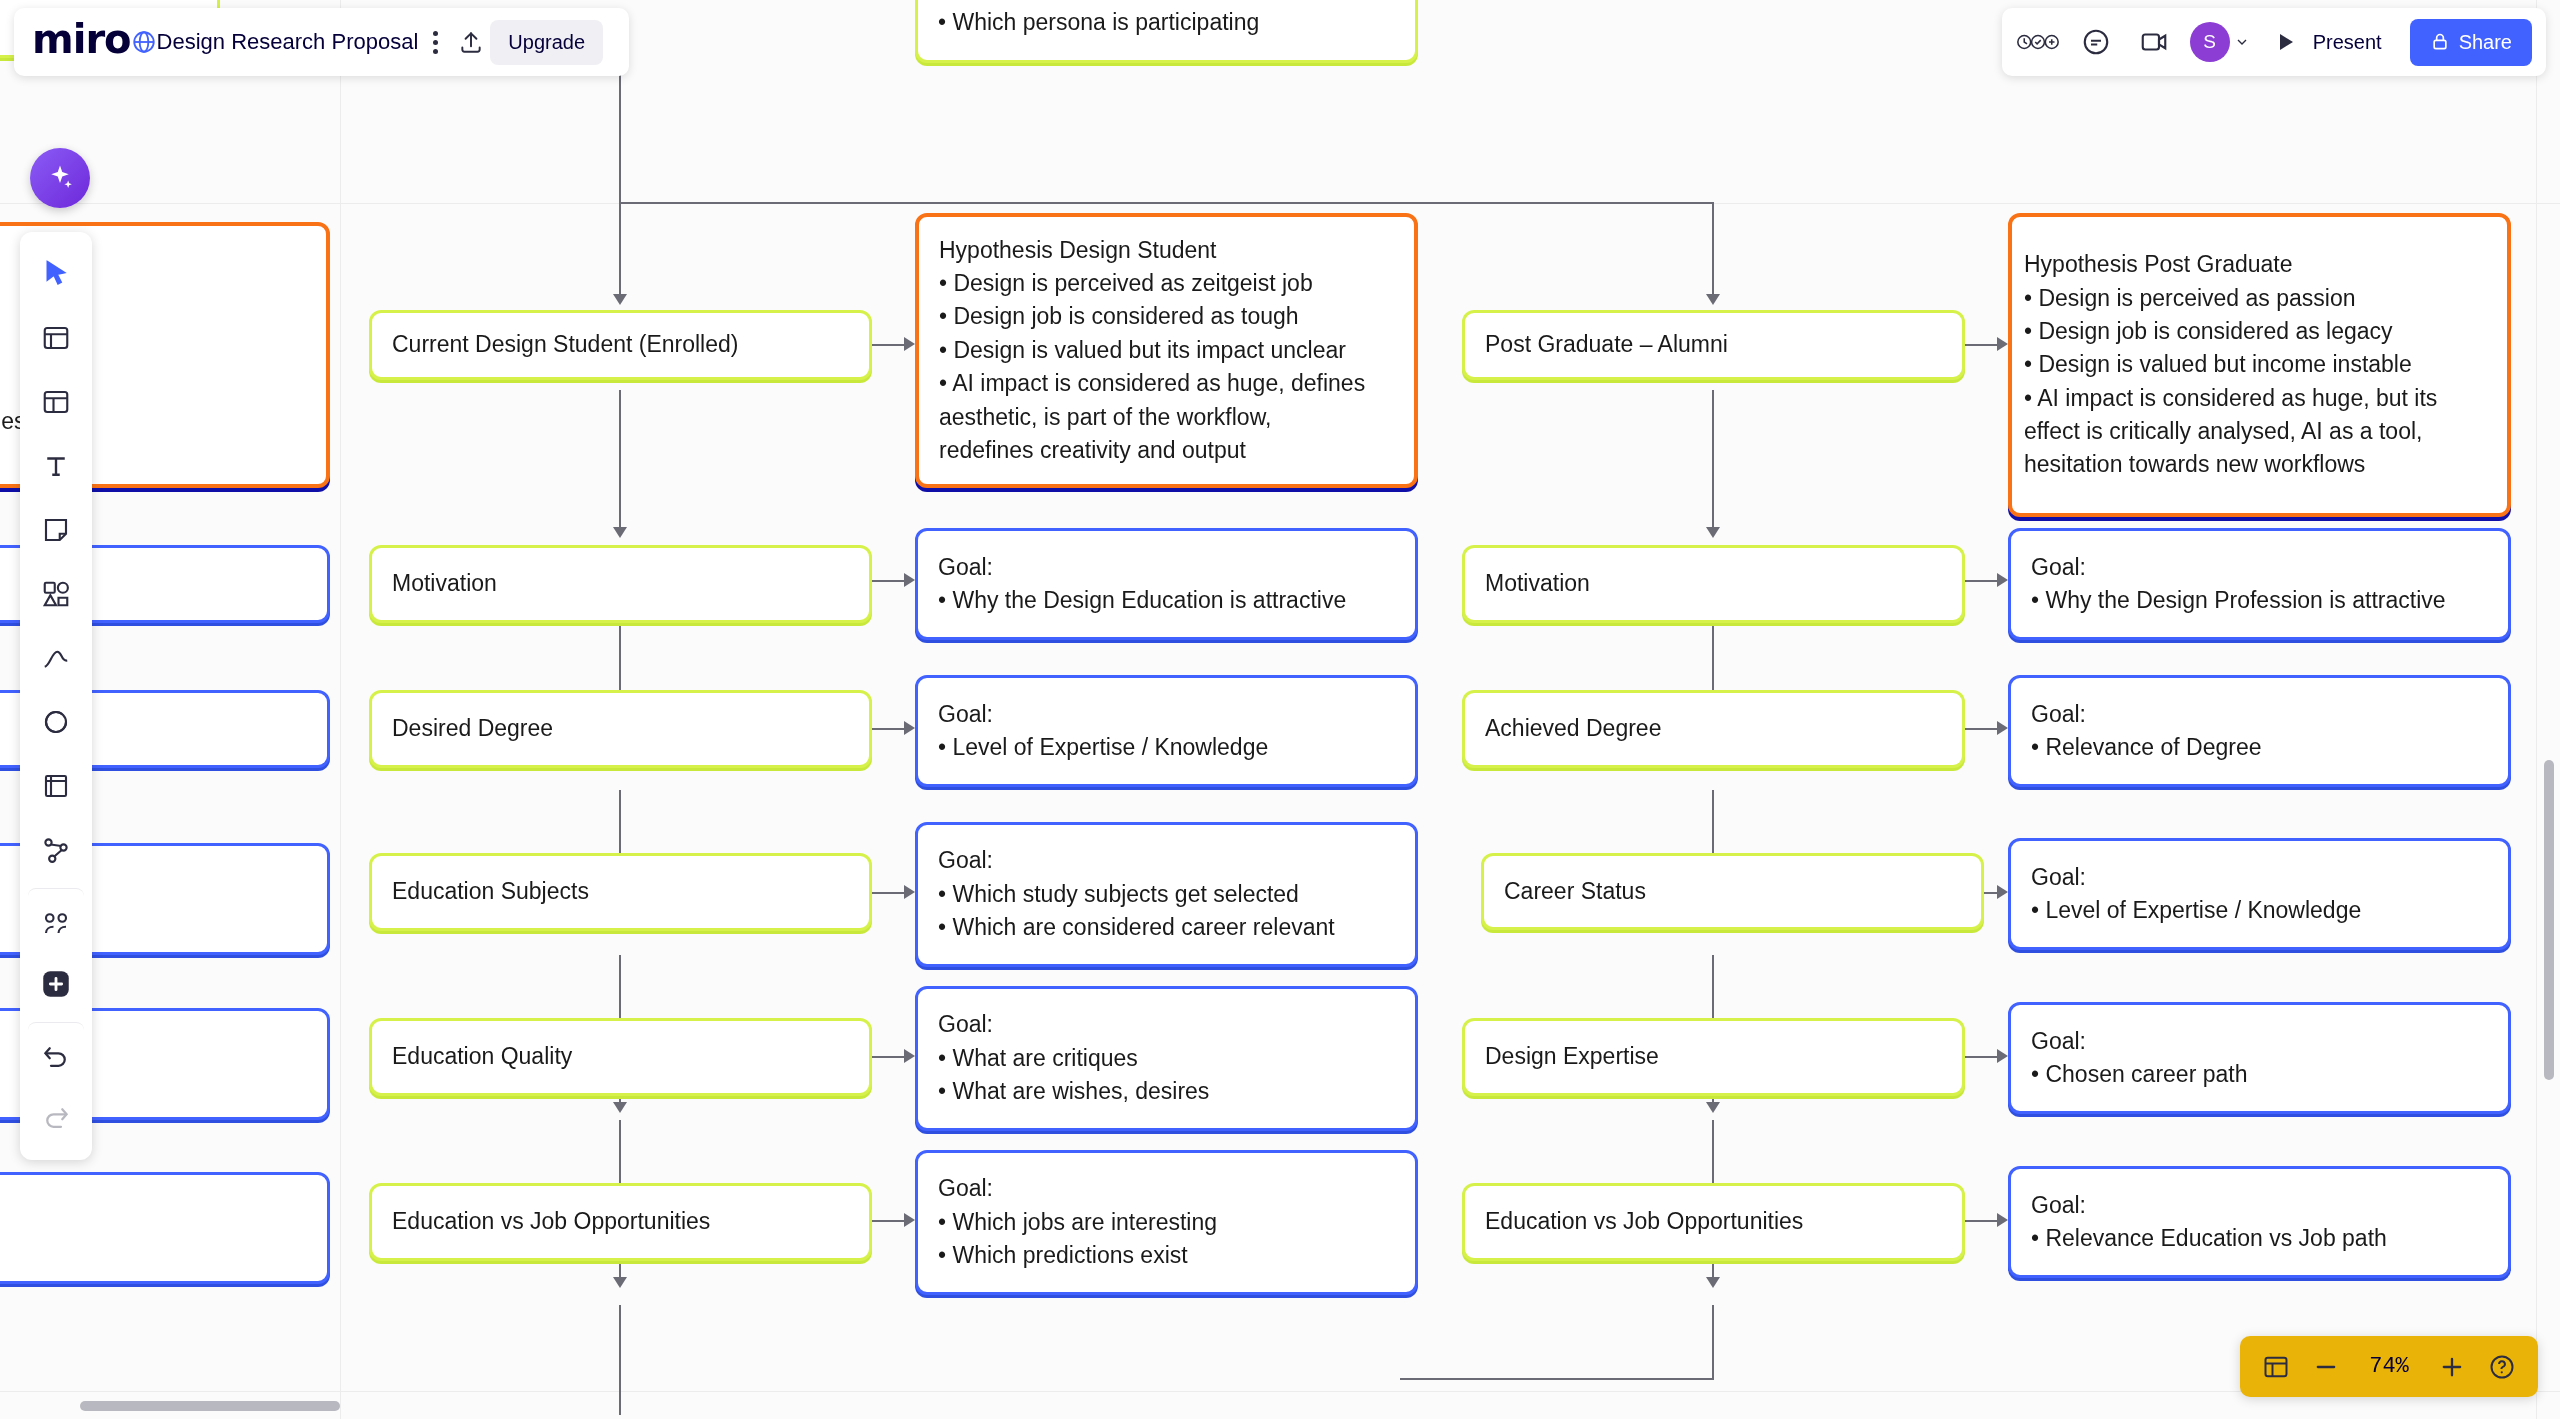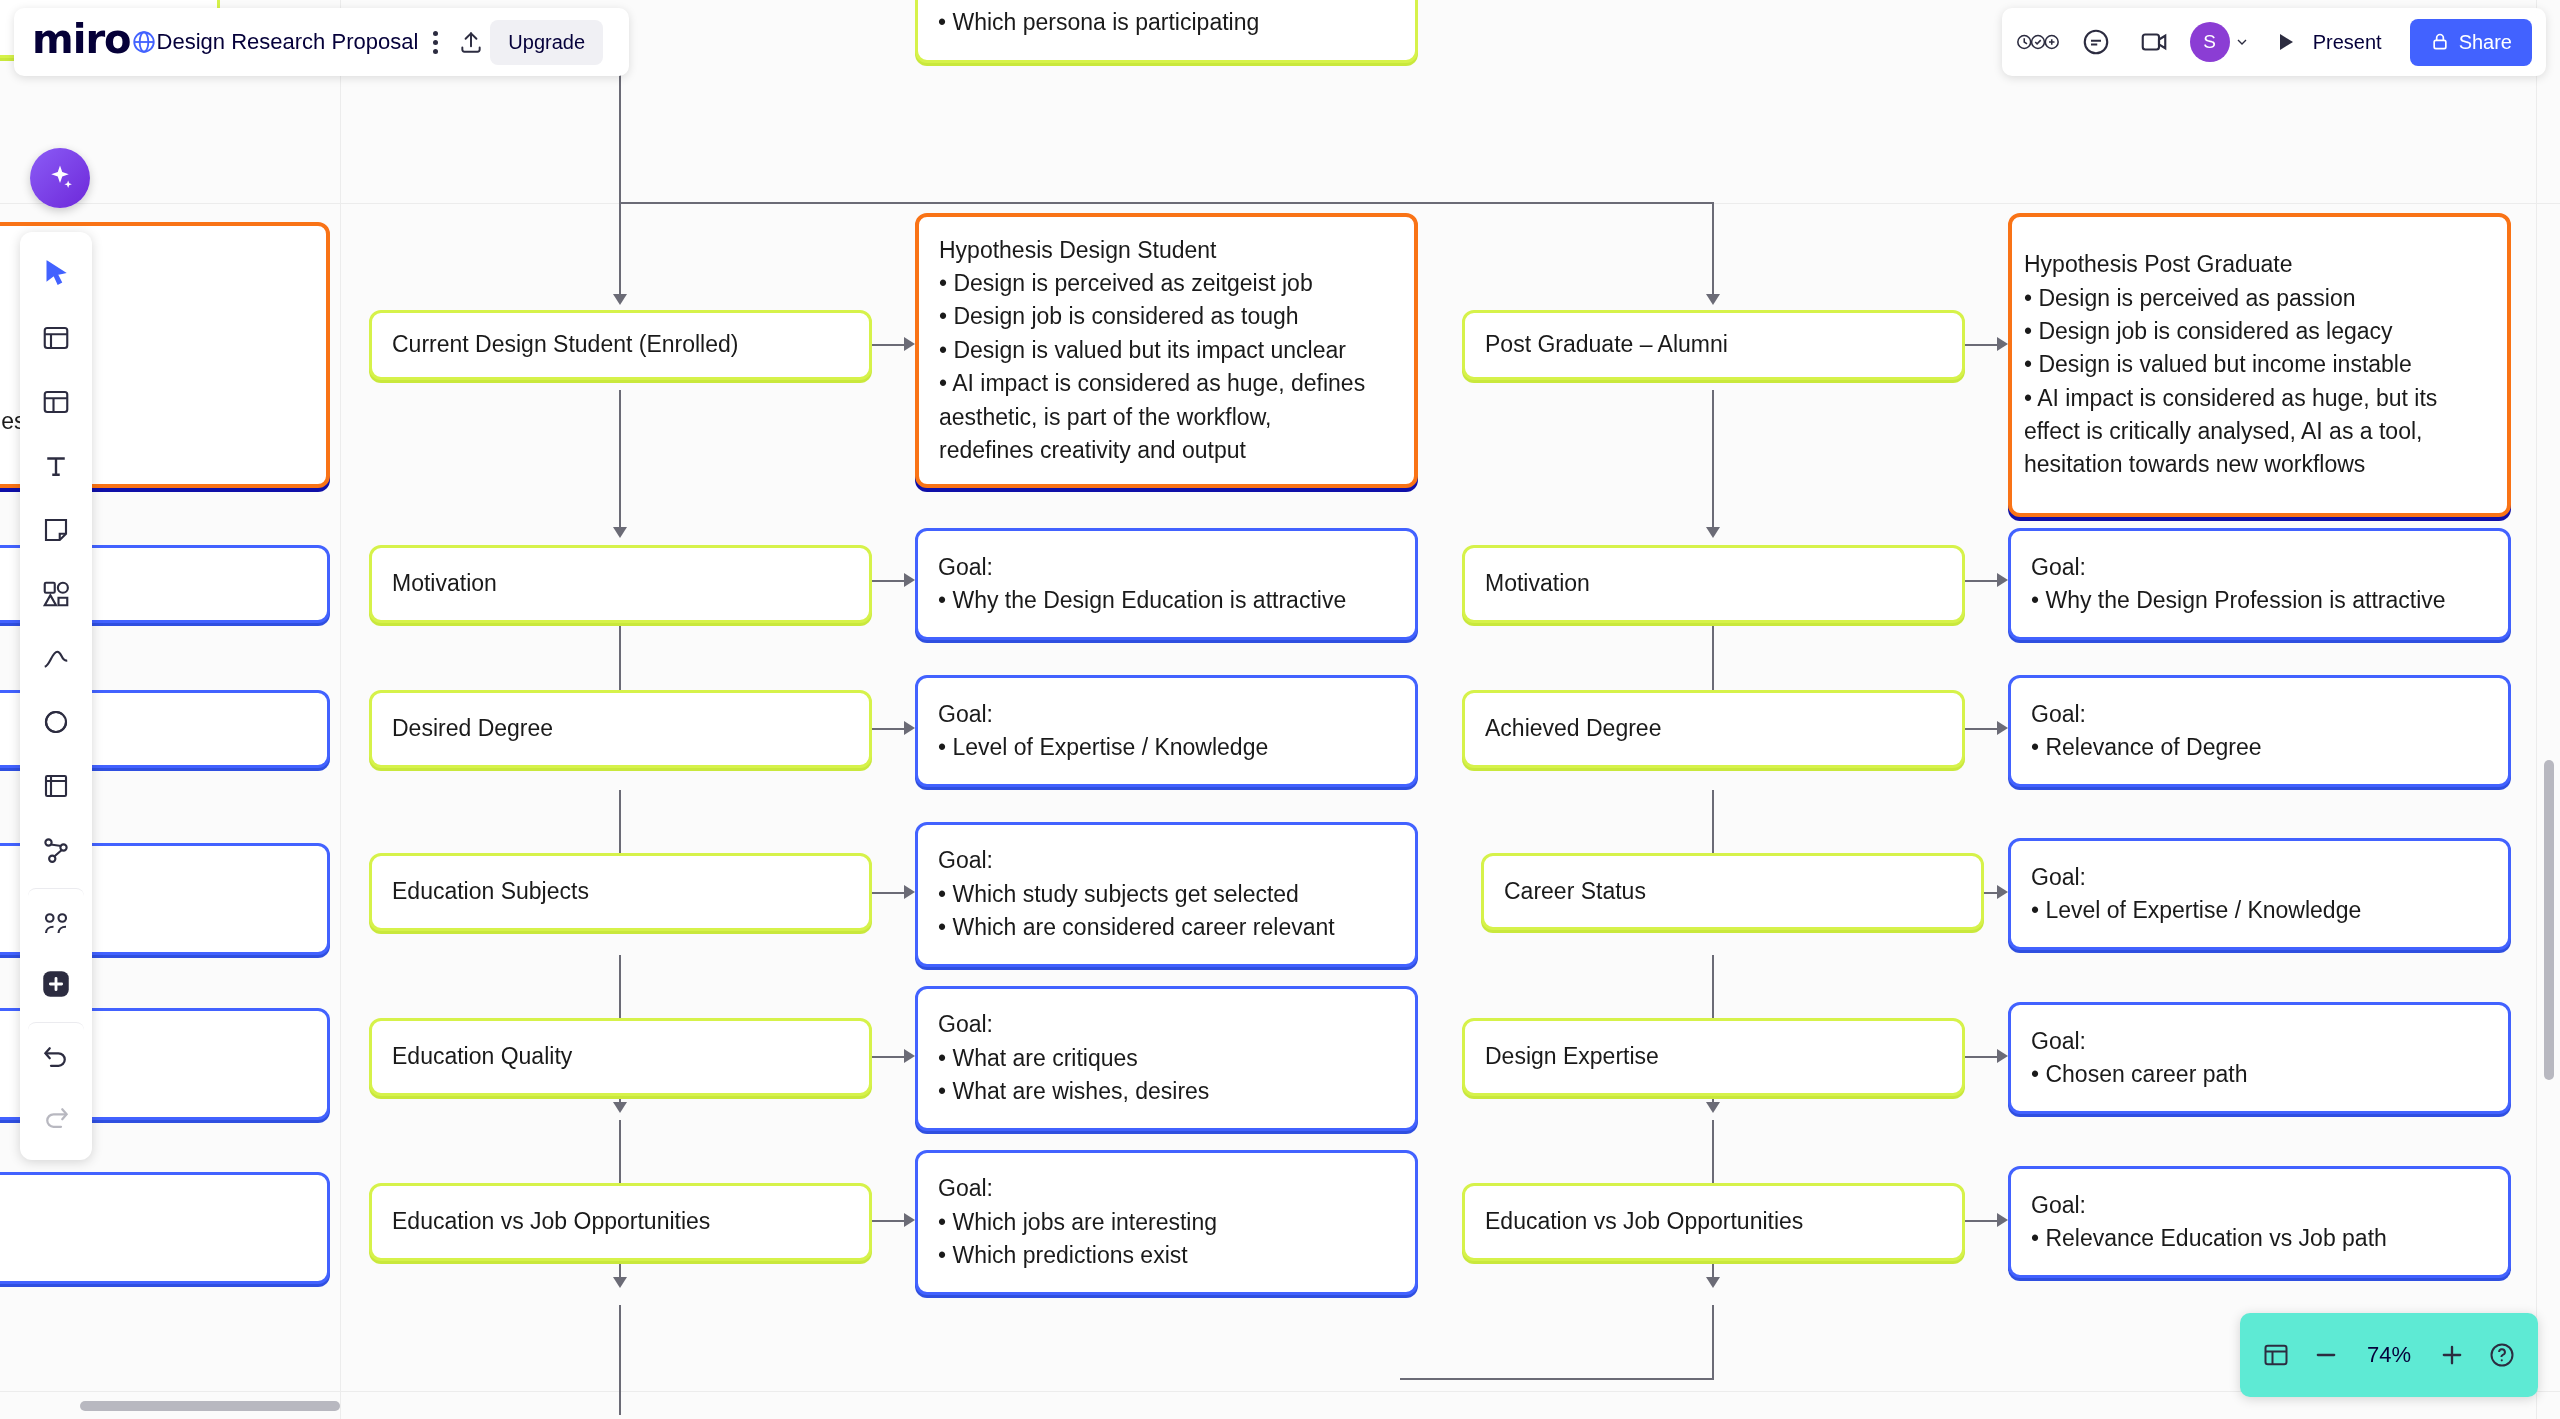--- a/index.html
+++ b/index.html
@@ -94,25 +94,25 @@
   .ai-badge {
     position: absolute; left: 10px; top: -84px;
     width: 60px; height: 60px; border-radius: 50%;
     background: linear-gradient(135deg,#8b5cf6,#6d28d9);
     display: flex; align-items: center; justify-content: center;
     box-shadow: 0 3px 10px rgba(0,0,0,.2); cursor: pointer;
   }
 
   
   #zoombar {
-    position: absolute; right: 22px; bottom: 22px; height: 84px;
+    position: absolute; right: 22px; bottom: 22px; height: 61px;
     display: flex; align-items: center; gap: 6px;
-    background: #5eead4; border-radius: 10px;
+    background: #eab308; border-radius: 10px;
     box-shadow: 0 2px 12px rgba(0,0,0,.16);
-    padding: 0 14px; z-index: 30;
+    padding: 0 14px; z-index: 30; font-family: Liberation Mono, monospace;
   }
   .zoom-val { font-size: 22px; color: #05003a; width: 70px; text-align: center; cursor: pointer; }
 
   
   .scroll-h {
     position: absolute; left: 80px; bottom: 8px; width: 260px; height: 10px;
     background: #b8b8c0; border-radius: 5px; z-index: 25; cursor: pointer;
   }
   .scroll-v {
     position: absolute; right: 6px; top: 760px; width: 10px; height: 320px;

